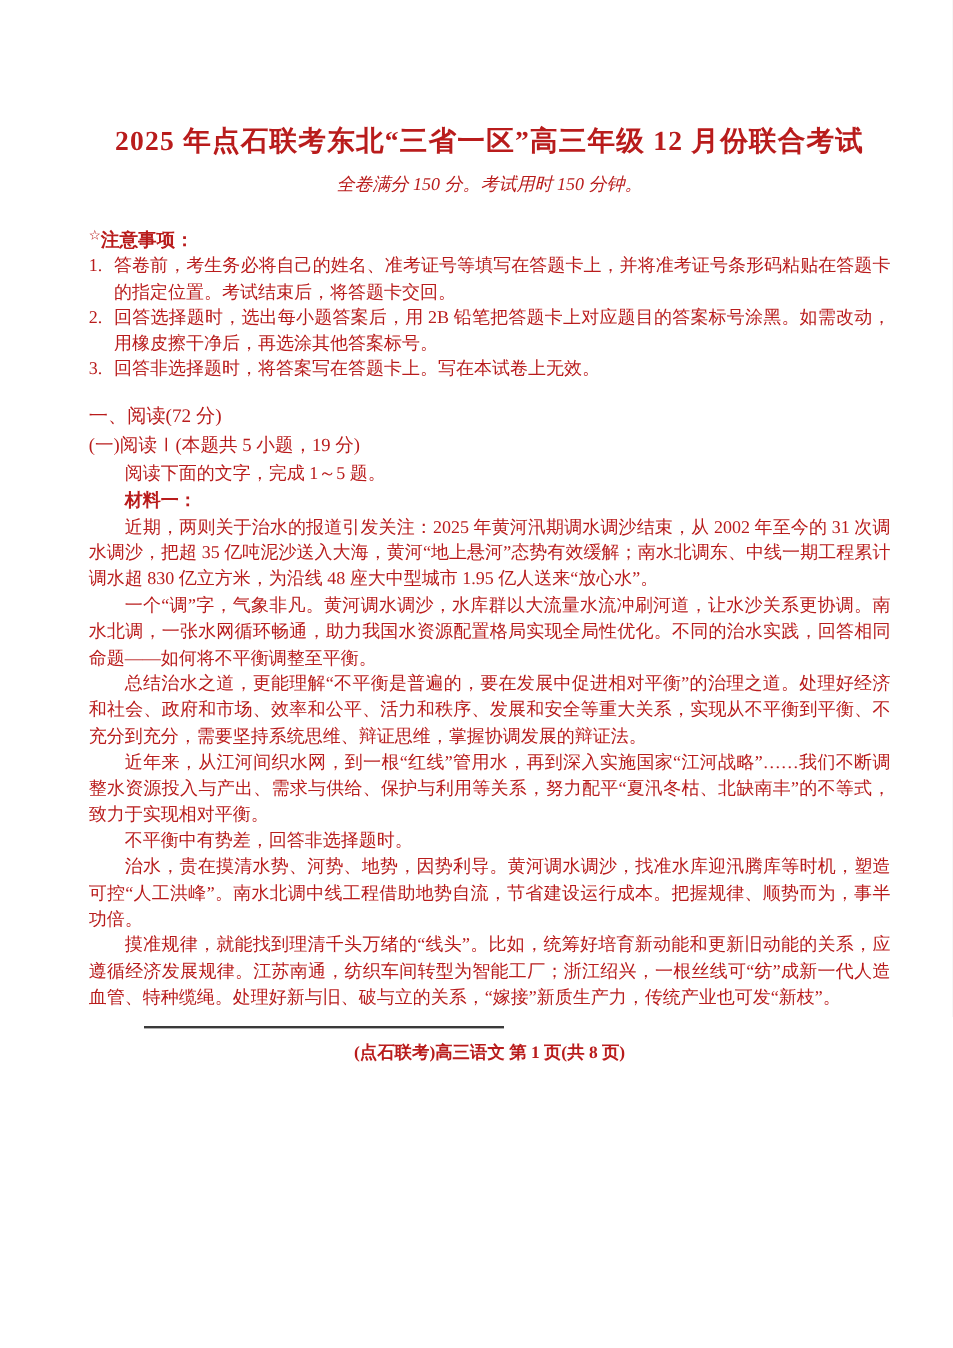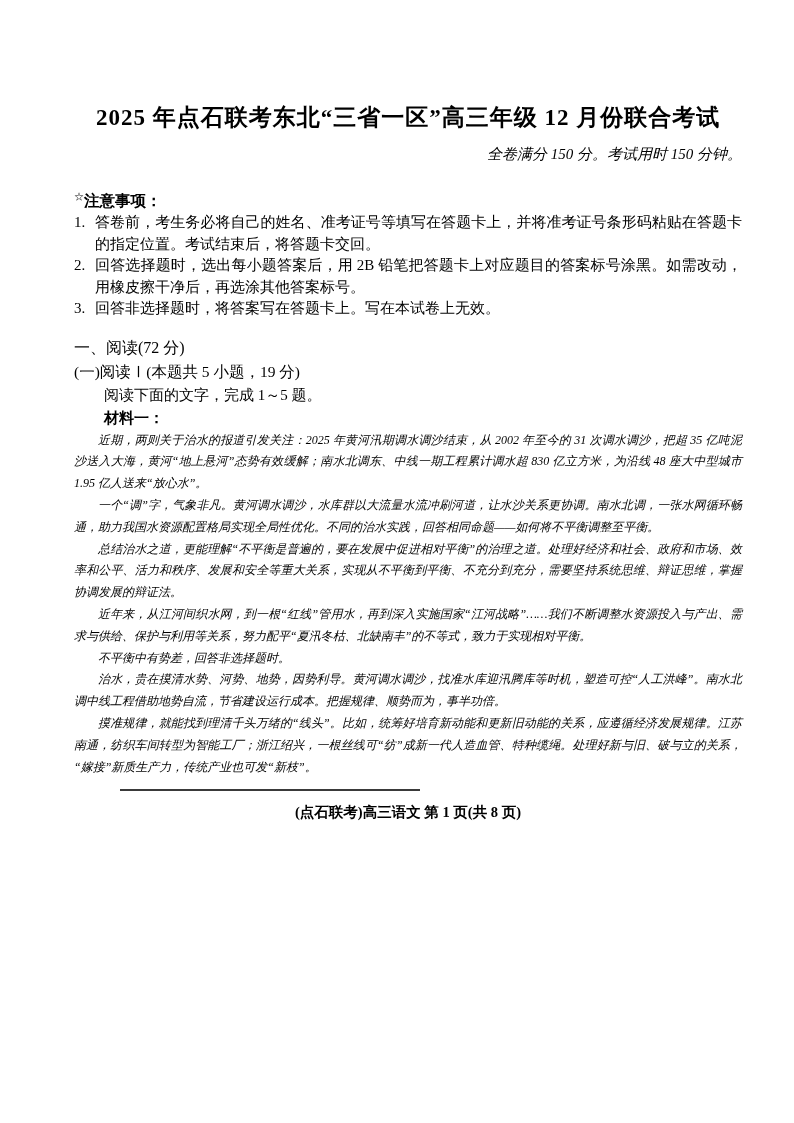--- a/index.html
+++ b/index.html
@@ -2,42 +2,42 @@
 <html lang="zh"><head>
 <meta charset="utf-8">
 <style>
   html, body { margin: 0; padding: 0; background: #e8e8e8; }
   .page {
     position: relative;
     width: 794px;
     height: 1123px;
     margin: 0 auto;
     background: #ffffff;
-    color: #000000;
+    color: #b91c1c;
     font-family: "Liberation Serif", serif;
     box-sizing: border-box;
     padding: 102px 52px 0 74px;
     overflow: hidden;
   }
   .exam-title {
     text-align: center;
     font-size: 23px;
     font-weight: bold;
     letter-spacing: 1px;
     line-height: 32px;
   }
   .exam-subject {
     text-align: center;
     font-size: 24px;
     font-weight: bold;
     line-height: 30px;
     margin-top: 5px;
   }
   .exam-info {
-    text-align: right;
+    text-align: center;
     font-size: 15px;
     font-style: italic;
     line-height: 22px;
     margin-top: 9px;
   }
   .notice { margin-top: 21px; }
   .notice-heading {
     font-size: 15.5px;
     font-weight: bold;
     line-height: 22px;
@@ -75,22 +75,21 @@
     text-indent: 2em;
   }
   .material-label {
     font-size: 15px;
     font-weight: bold;
     line-height: 23px;
     text-indent: 2em;
   }
   .passage p {
     margin: 0;
-    font-size: 12px;
-    font-style: italic;
+    font-size: 15px;
     line-height: 21.8px;
     text-indent: 2em;
     text-align: justify;
   }
   .divider {
     width: 300px;
     border: none;
     border-top: 2px solid #3a3a3a;
     margin: 11px 0 9px 46px;
   }

